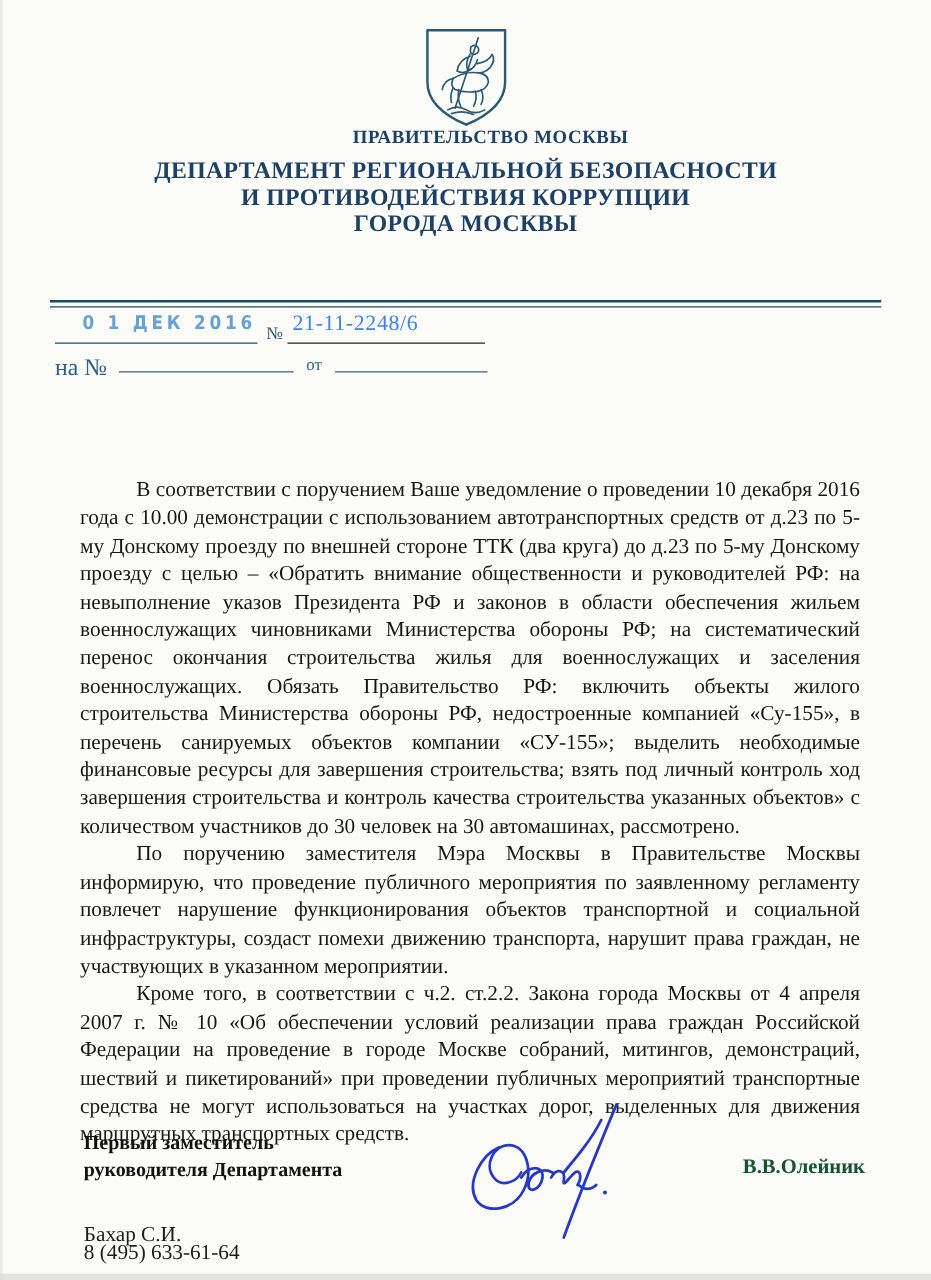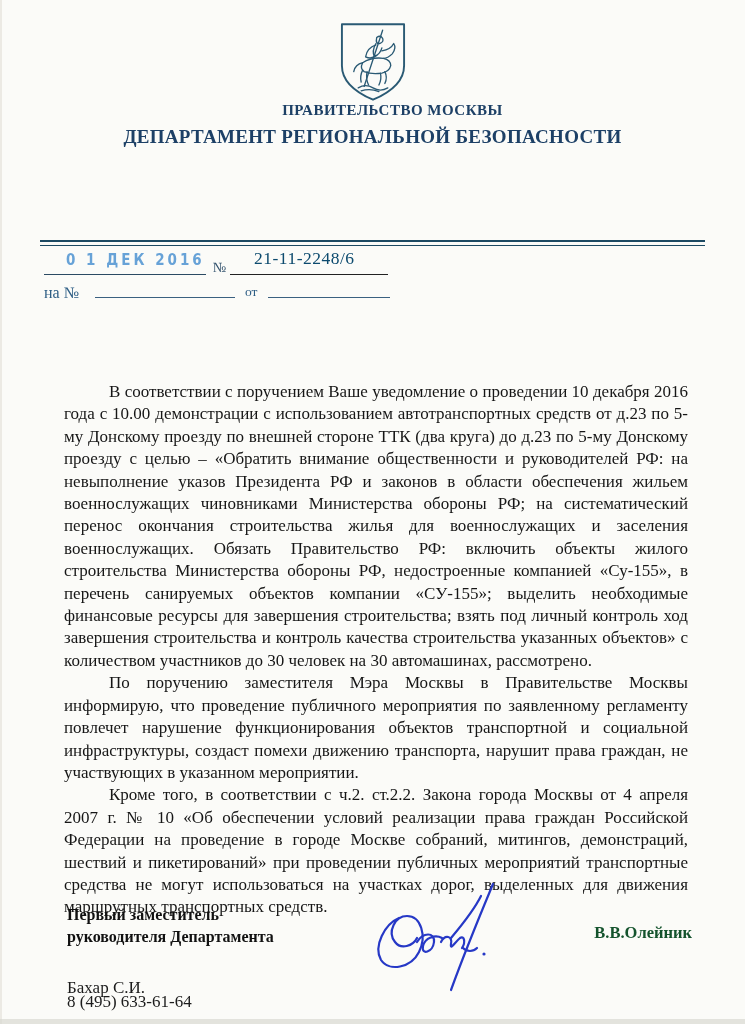--- a/index.html
+++ b/index.html
@@ -48,23 +48,23 @@
   
   .date-stamp{
     position:absolute;left:66px;top:251px;
     font-family:"DejaVu Sans", sans-serif;
     font-size:13.5px;font-weight:bold;letter-spacing:3px;
     color:var(--stamp-blue);transform:scaleY(1.12);opacity:.92;
   }
   .uline{display:inline-block;border-bottom:1.2px solid #2b4a63;height:1px;vertical-align:baseline;}
   .date-uline{position:absolute;left:44px;top:274px;width:162px;}
   .no-sign{position:absolute;left:213px;top:260px;font-size:14px;color:#34536e;}
-  .ref-number{position:absolute;left:234px;top:248px;font-size:17.5px;letter-spacing:.5px;color:#0c4a6e;margin-left:20px;}
+  .ref-number{position:absolute;left:234px;top:248px;font-size:17.5px;letter-spacing:.5px;color:#3b82f6;}
   .num-uline{position:absolute;left:230px;top:274px;width:158px;border-color:#222;}
-  .reply-na{position:absolute;left:44px;top:284px;font-size:16px;color:var(--field-blue);}
+  .reply-na{position:absolute;left:44px;top:284px;font-size:19px;color:var(--field-blue);}
   .reply-uline1{position:absolute;left:95px;top:297px;width:140px;border-color:#3a6080;}
   .reply-ot{position:absolute;left:245px;top:284px;font-size:13.5px;color:var(--field-blue);}
   .reply-uline2{position:absolute;left:268px;top:297px;width:122px;border-color:#3a6080;}
 
   
   .letter-body{
     position:absolute;left:64px;top:381px;width:624px;
     font-size:17px;line-height:22.4px;text-align:justify;
     color:var(--ink);
   }
@@ -114,20 +114,22 @@
       <path d="M36 56 Q26 58 24 68"></path>
 
       <path d="M30 90 Q40 84 50 90 Q60 96 70 90"></path>
       <path d="M34 94 Q46 90 58 95"></path>
     </g>
   </svg>
 
   <div class="org-government">ПРАВИТЕЛЬСТВО МОСКВЫ</div>
   <div class="org-department">
     <div>ДЕПАРТАМЕНТ РЕГИОНАЛЬНОЙ БЕЗОПАСНОСТИ</div>
+    <div>И ПРОТИВОДЕЙСТВИЯ КОРРУПЦИИ</div>
+    <div>ГОРОДА МОСКВЫ</div>
   </div>
   <div class="org-contacts">
   </div>
   <div class="double-rule"></div>
 
   <div class="date-stamp">0 1 ДЕК 2016</div>
   <span class="uline date-uline"></span>
   <div class="no-sign">№</div>
   <div class="ref-number">21-11-2248/6</div>
   <span class="uline num-uline"></span>

